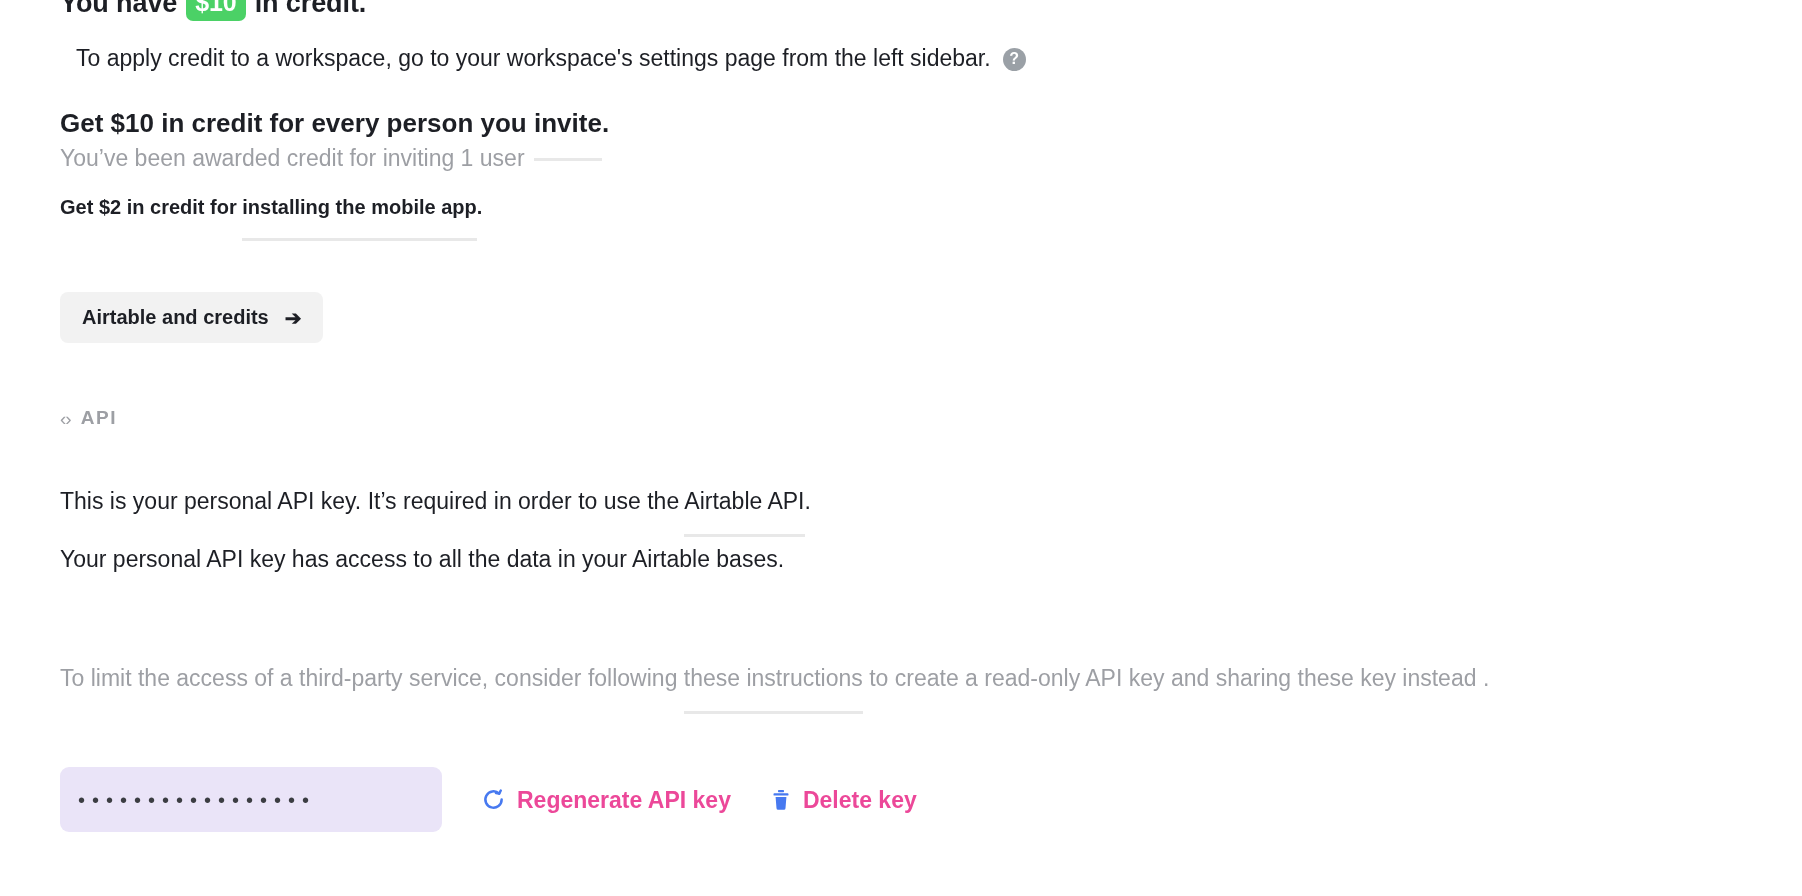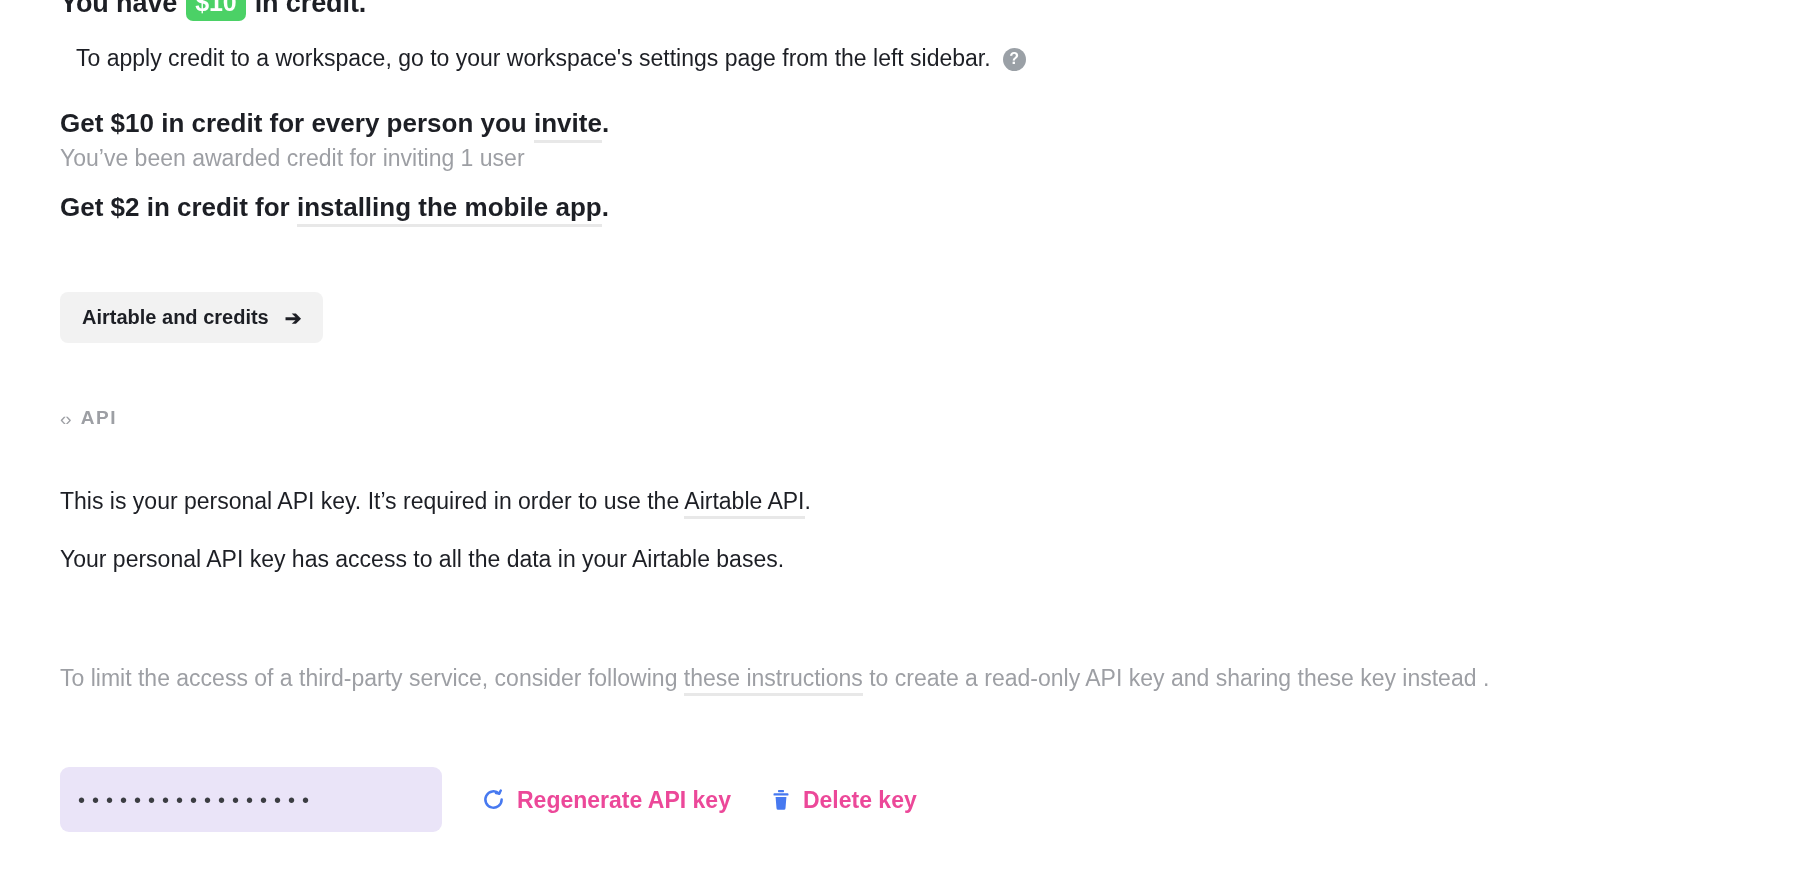--- a/index.html
+++ b/index.html
@@ -93,30 +93,30 @@
     left: 60px;
     font-size: 23px;
     line-height: 32px;
     color: #9d9fa4;
     white-space: nowrap;
   }
   .mobile-heading {
     position: absolute;
     top: 190px;
     left: 60px;
-    font-size: 26px;
+    font-size: 20px;
     font-weight: 700;
     line-height: 34px;
     white-space: nowrap;
     color: #1d1f25;
   }
 
   .dotted {
     border-bottom: 3px solid #e8e8e8;
-    padding-bottom: 2px;
+    padding-bottom: 20px;
     cursor: help;
   }
 
   .referrals-btn {
     position: absolute;
     top: 292px;
     left: 60px;
     background: #f2f2f2;
     border: none;
     border-radius: 8px;

